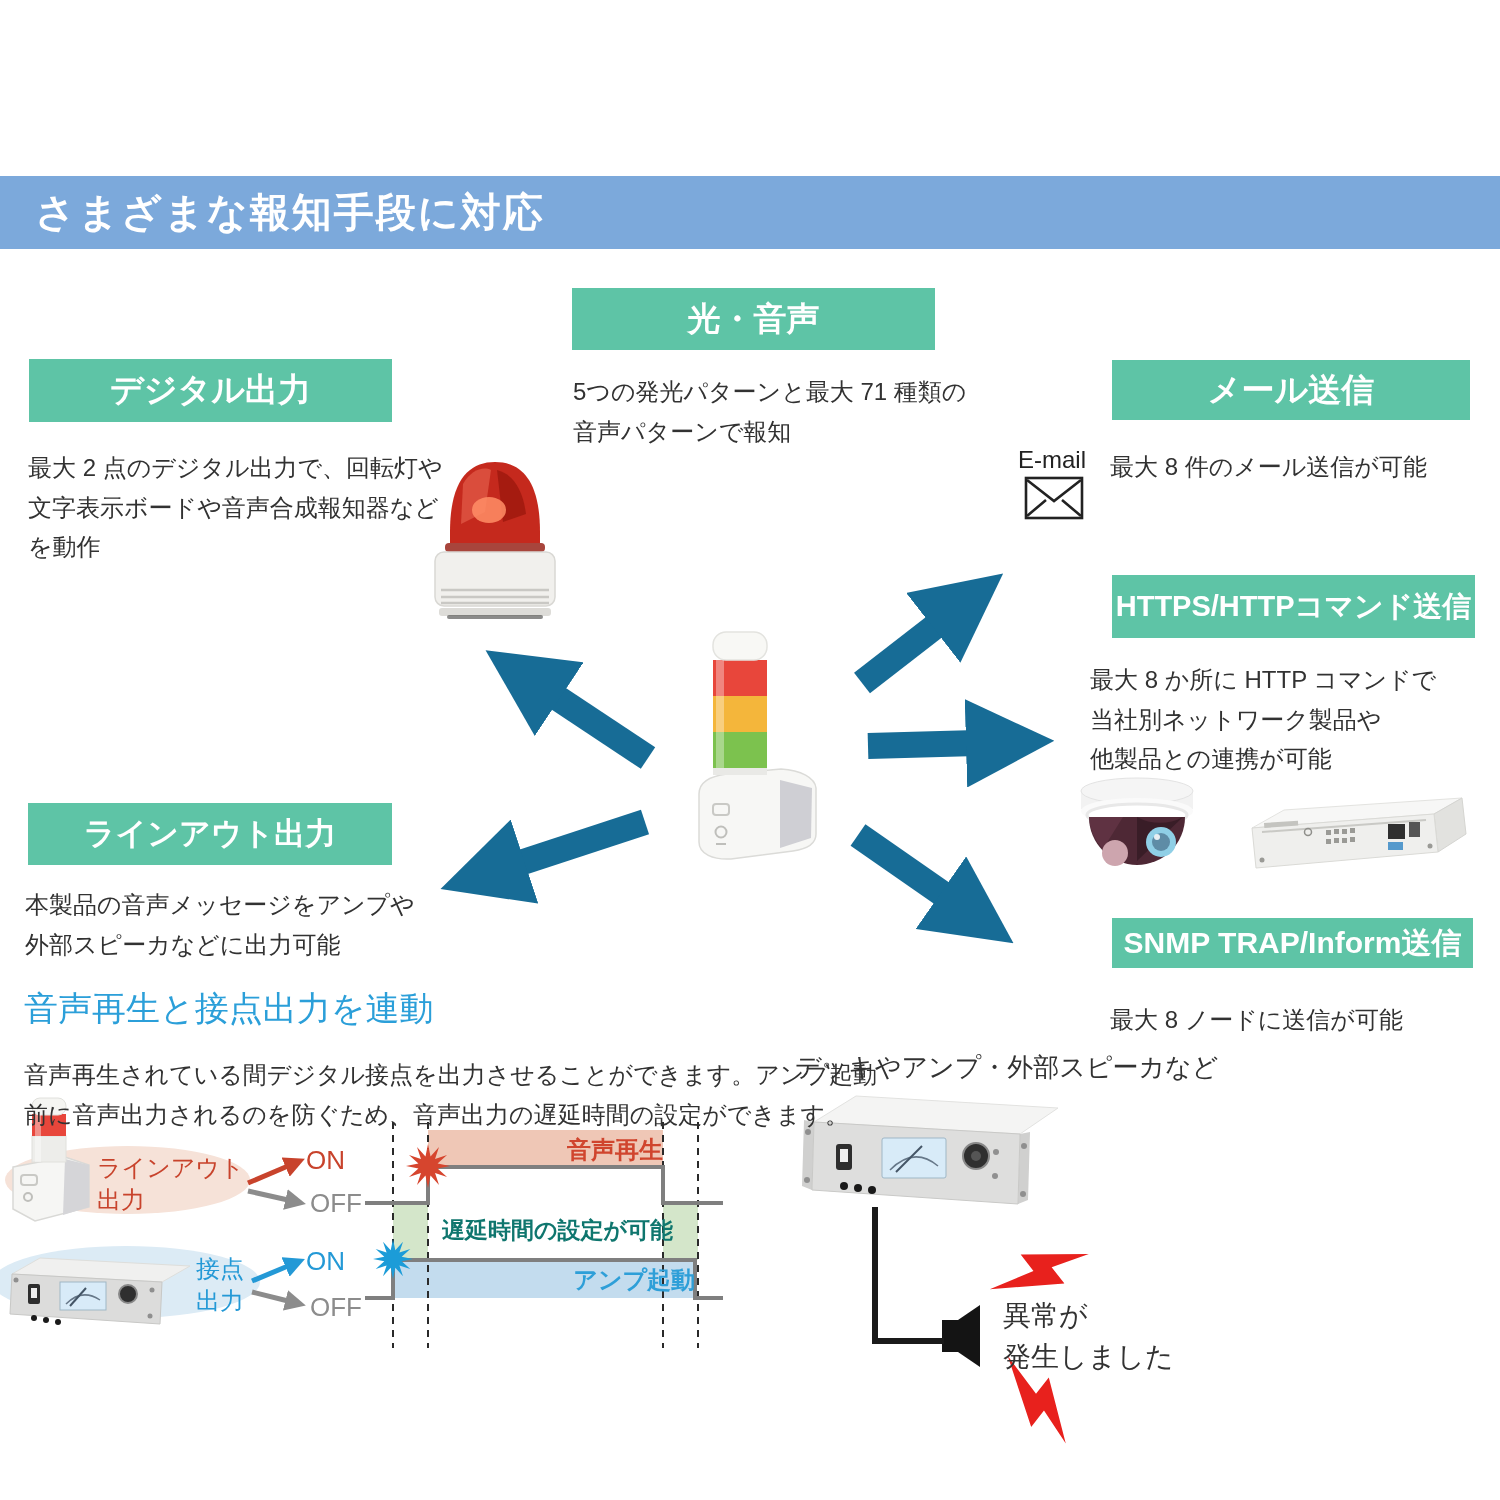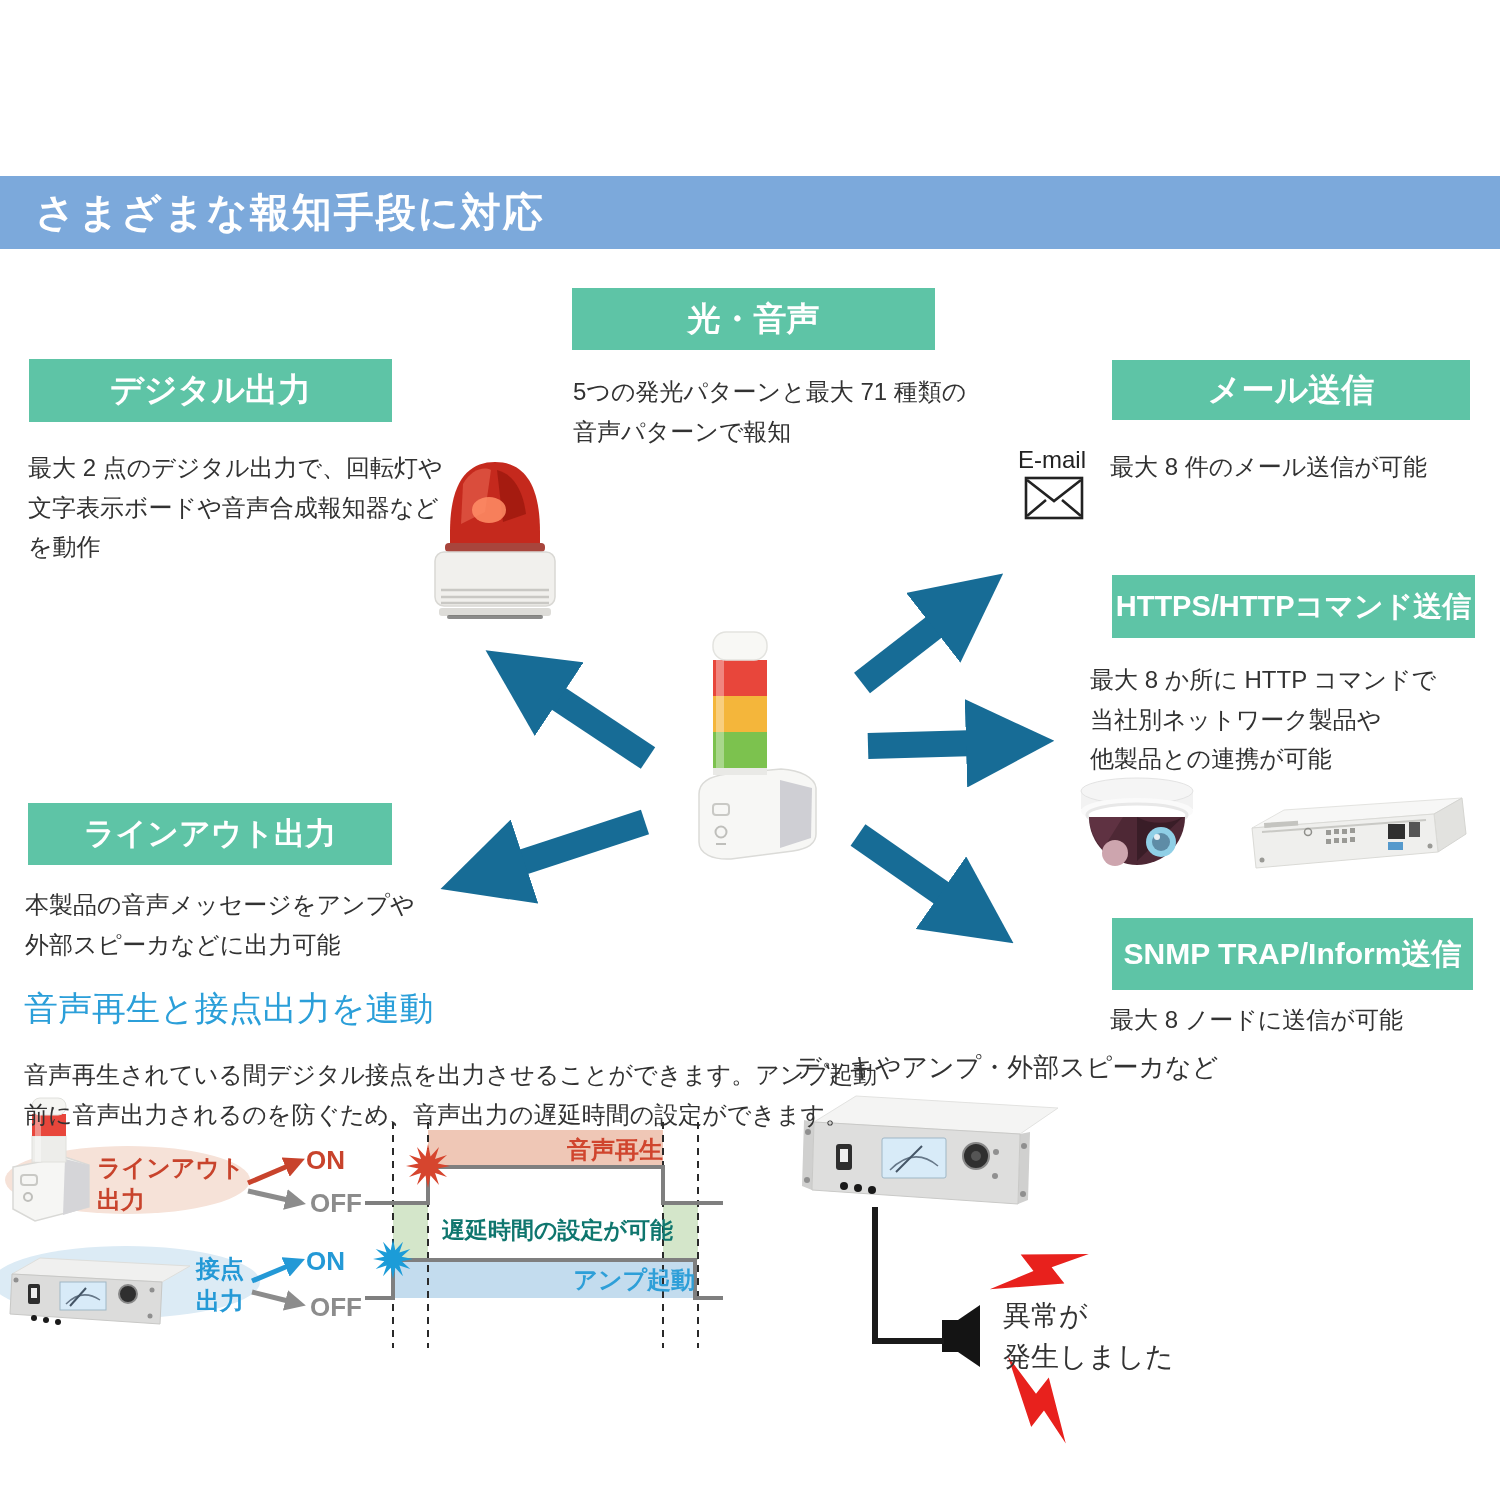--- a/index.html
+++ b/index.html
@@ -8,21 +8,21 @@
   .abs{position:absolute;}
   .banner{position:absolute;left:0;top:176px;width:1500px;height:73px;background:#7CA9DB;
           display:flex;align-items:center;}
   .banner span{color:#ffffff;font-size:40px;font-weight:bold;letter-spacing:2px;padding-left:35px;}
   .ghead{position:absolute;background:#5EC4A6;color:#ffffff;font-weight:bold;
          display:flex;align-items:center;justify-content:center;text-align:left;}
   .desc{position:absolute;font-size:24px;line-height:1.65;white-space:pre-line;color:#323232;}
   .blueheading{position:absolute;color:#2B9FD9;font-weight:normal;font-size:34px;}
   .para{position:absolute;font-size:24px;line-height:1.65;white-space:pre-line;color:#323232;}
   .ellipse{position:absolute;border-radius:50%;}
-  .lbl{position:absolute;font-weight:bold;white-space:pre-line;line-height:1.32;}
+  .lbl{position:absolute;font-weight:normal;white-space:pre-line;line-height:1.32;}
   .bandlbl{position:absolute;text-align:right;font-weight:bold;}
   svg{display:block;}
   .overlay{position:absolute;left:0;top:0;pointer-events:none;}
 </style>
 </head>
 <body>
 
 <div class="stage">
 
   <div class="banner">
@@ -34,21 +34,21 @@
   </div>
   <div class="ghead" style="left:29px;top:359px;width:363px;height:63px;font-size:33px">
     <span>デジタル出力</span>
   </div>
   <div class="ghead" style="left:1112px;top:360px;width:358px;height:60px;font-size:33px">
     <span>メール送信</span>
   </div>
   <div class="ghead" style="left:1112px;top:575px;width:363px;height:63px;font-size:29px">
     <span>HTTPS/HTTPコマンド送信</span>
   </div>
-  <div class="ghead" style="left:1112px;top:918px;width:361px;height:72px;font-size:30px">
+  <div class="ghead" style="left:1112px;top:918px;width:361px;height:50px;font-size:30px">
     <span>SNMP TRAP/Inform送信</span>
   </div>
   <div class="ghead" style="left:28px;top:803px;width:364px;height:62px;font-size:31px">
     <span>ラインアウト出力</span>
   </div>
 
   <div class="desc" style="left:573px;top:372px">5つの発光パターンと最大 71 種類の
 音声パターンで報知</div>
   <div class="desc" style="left:28px;top:448px">最大 2 点のデジタル出力で、回転灯や
 文字表示ボードや音声合成報知器など

